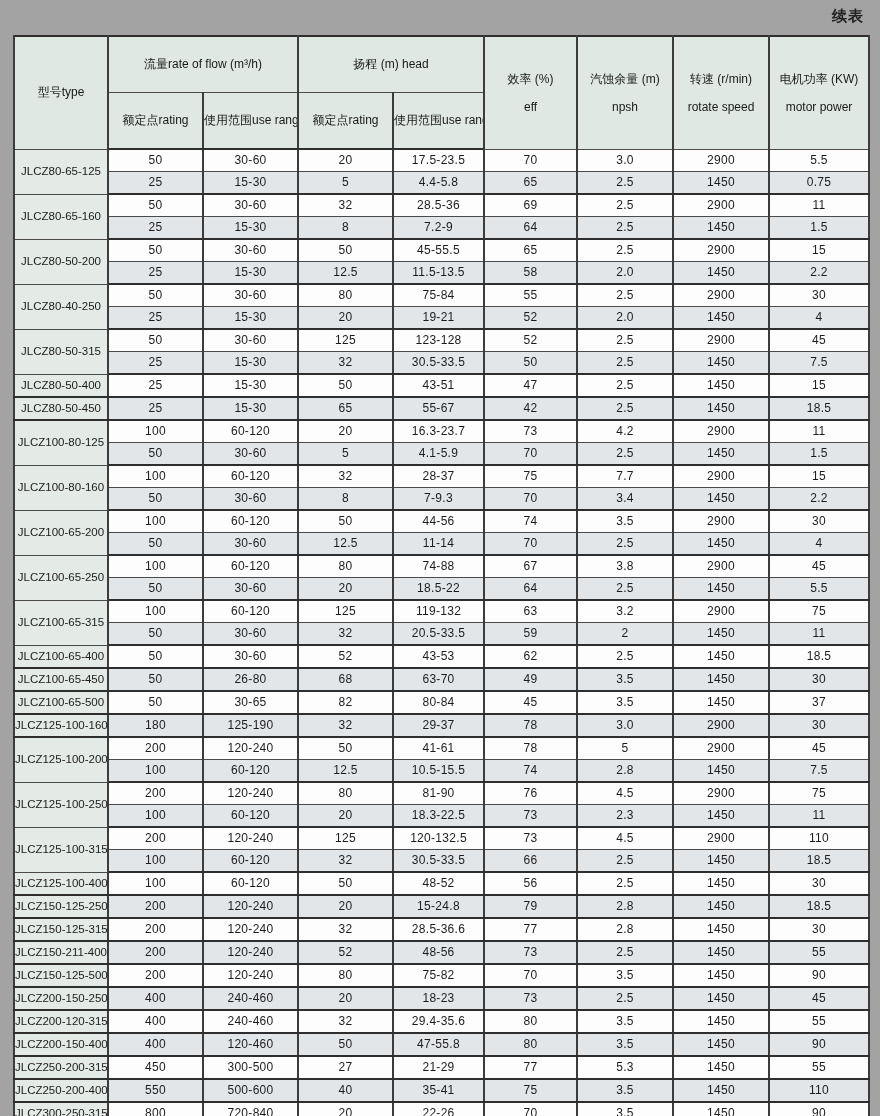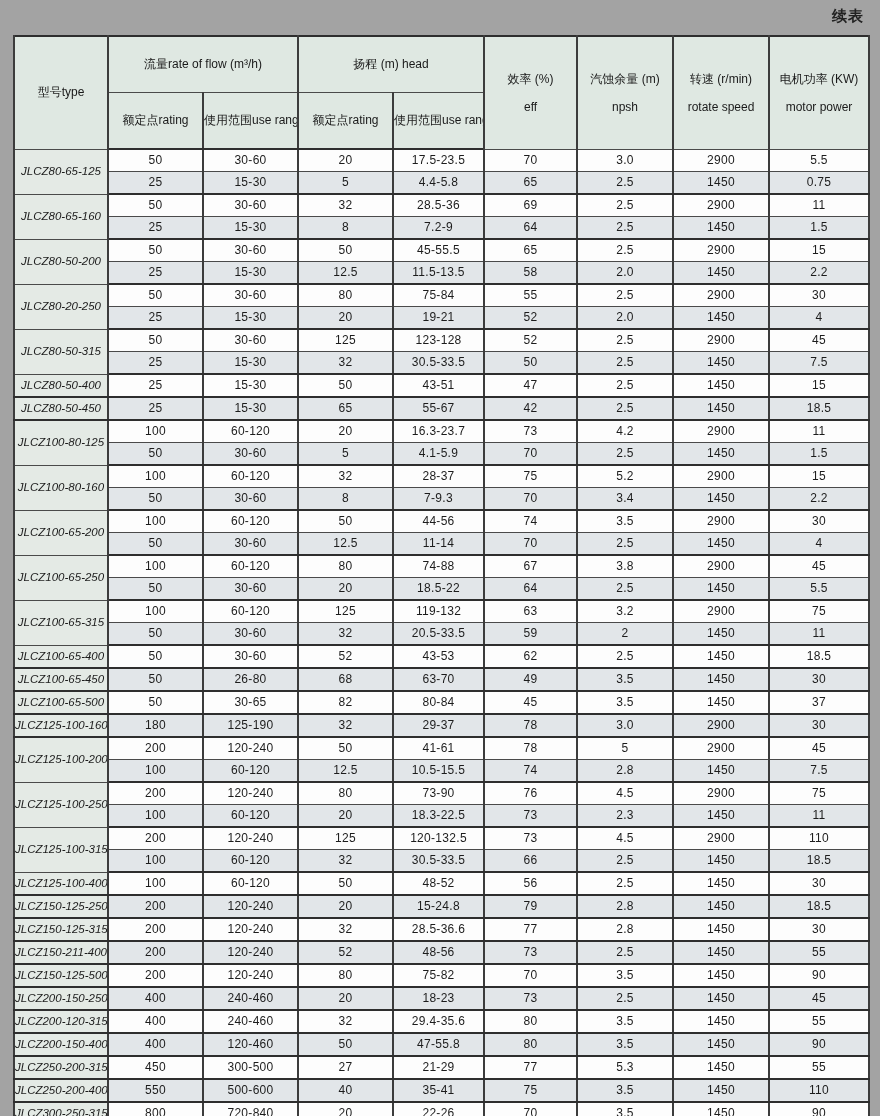--- a/index.html
+++ b/index.html
@@ -51,21 +51,21 @@
   th.twoLine .l1 { margin-bottom: 12px; }
   th .sub { display: block; }
   tbody td { height: 21px; line-height: 21px; letter-spacing: 0.3px; }
   tbody td.model {
     background: #e4eae5;
     font-size: 11.5px;
     letter-spacing: 0px;
   }
   tbody tr.odd td { background: #fdfdfd; }
   tbody tr.even td { background: #e2e6e9; }
-  tbody tr.odd td.model, tbody tr.even td.model { background: #e4eae5; font-style: italic; }
+  tbody tr.odd td.model, tbody tr.even td.model { background: #e4eae5; }
   tbody tr.group-end td { border-bottom: 2px solid #2e2e2e; }
   thead tr.tier2 th { border-bottom: 2px solid #2e2e2e; margin-top: 29px; }
 </style>
 </head>
 <body>
 
 <div class="page">
 
   <div class="continued">续表</div>
 
@@ -168,21 +168,21 @@
           <td>25</td>
           <td>15-30</td>
           <td>12.5</td>
           <td>11.5-13.5</td>
           <td>58</td>
           <td>2.0</td>
           <td>1450</td>
           <td>2.2</td>
         </tr>
         <tr class="odd">
-          <td class="model" rowspan="2">JLCZ80-20-250</td>
+          <td class="model" rowspan="2">JLCZ80-40-250</td>
           <td>50</td>
           <td>30-60</td>
           <td>80</td>
           <td>75-84</td>
           <td>55</td>
           <td>2.5</td>
           <td>2900</td>
           <td>30</td>
         </tr>
         <tr class="even group-end">
@@ -259,21 +259,21 @@
           <td>1450</td>
           <td>1.5</td>
         </tr>
         <tr class="odd">
           <td class="model" rowspan="2">JLCZ100-80-160</td>
           <td>100</td>
           <td>60-120</td>
           <td>32</td>
           <td>28-37</td>
           <td>75</td>
-          <td>5.2</td>
+          <td>7.7</td>
           <td>2900</td>
           <td>15</td>
         </tr>
         <tr class="even group-end">
           <td>50</td>
           <td>30-60</td>
           <td>8</td>
           <td>7-9.3</td>
           <td>70</td>
           <td>3.4</td>
@@ -406,21 +406,21 @@
           <td>74</td>
           <td>2.8</td>
           <td>1450</td>
           <td>7.5</td>
         </tr>
         <tr class="odd">
           <td class="model" rowspan="2">JLCZ125-100-250</td>
           <td>200</td>
           <td>120-240</td>
           <td>80</td>
-          <td>73-90</td>
+          <td>81-90</td>
           <td>76</td>
           <td>4.5</td>
           <td>2900</td>
           <td>75</td>
         </tr>
         <tr class="even group-end">
           <td>100</td>
           <td>60-120</td>
           <td>20</td>
           <td>18.3-22.5</td>

